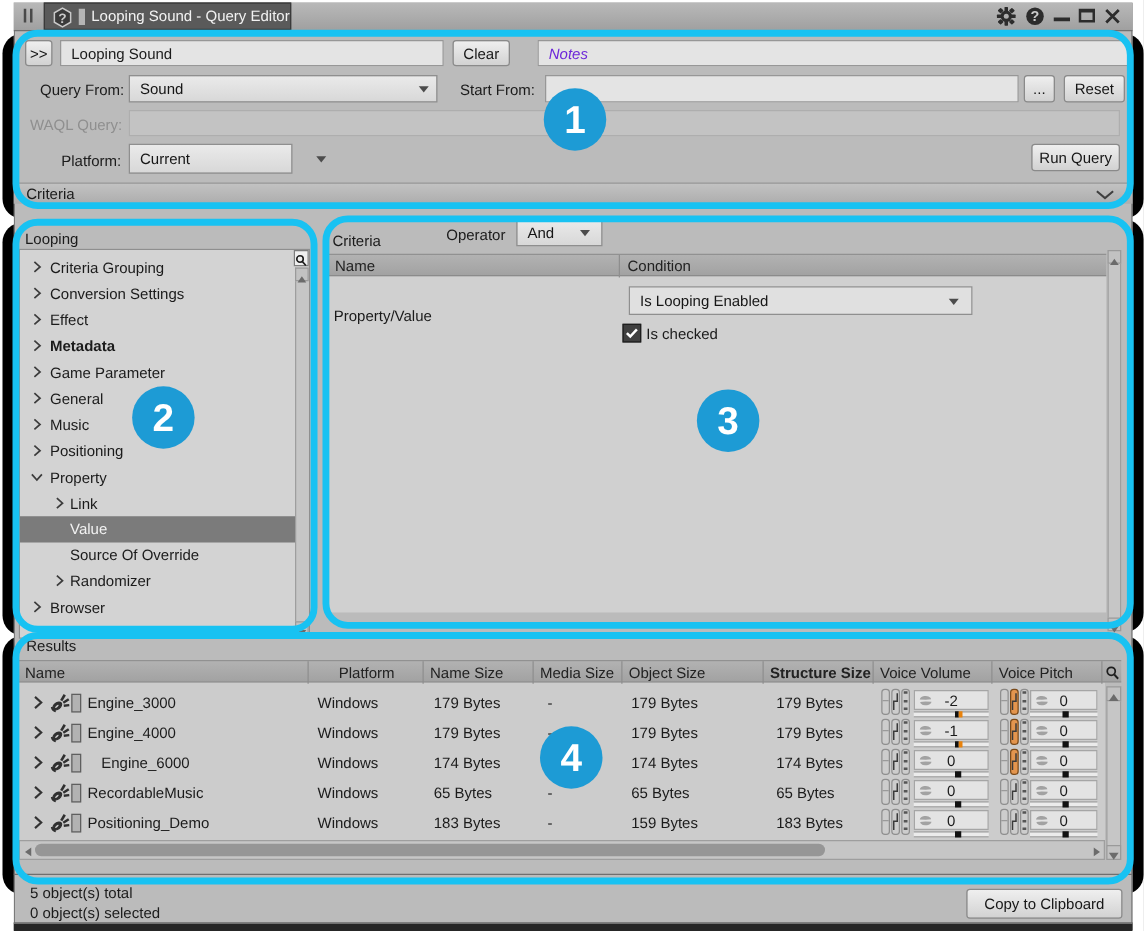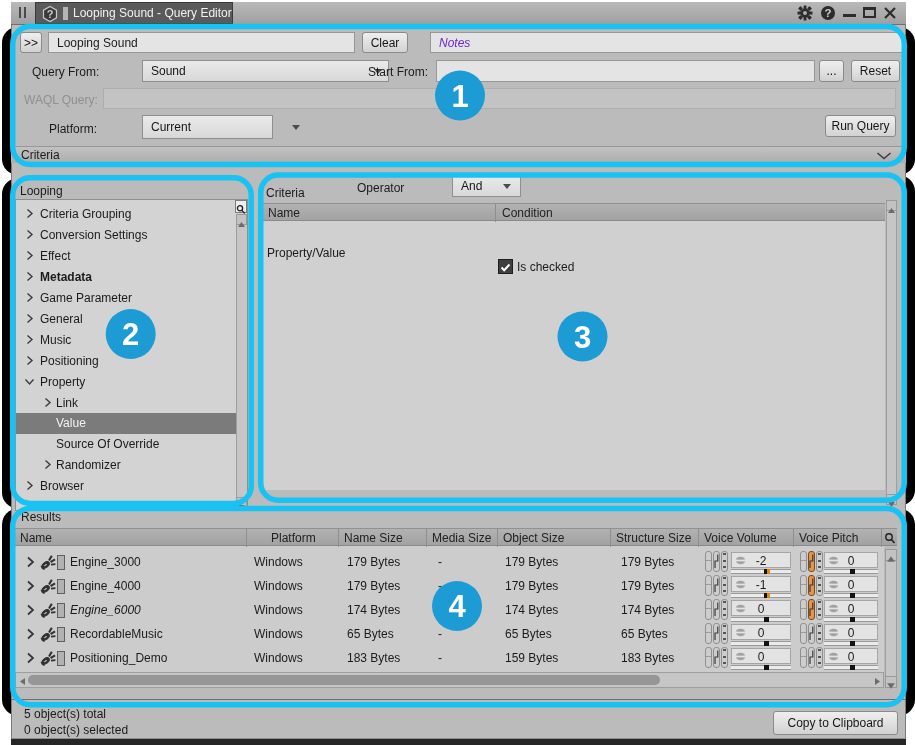--- a/index.html
+++ b/index.html
@@ -10,21 +10,21 @@
   #win{position:absolute;left:11px;top:2px;width:895px;height:742px;z-index:2;
        background:#bbbbbb;box-shadow:inset 1px 0 0 #7a7a7a, inset -1px 0 0 #7a7a7a;}
   #overlay{position:absolute;left:0;top:0;z-index:3;}
   .lbl{position:absolute;font-size:12px;color:#1b1b1b;white-space:nowrap;}
   .field{position:absolute;background:#e4e4e4;border:1px solid #979797;box-sizing:border-box;}
   .dfield{position:absolute;background:#c3c3c3;border:1px solid #aeaeae;box-sizing:border-box;}
   .btn{position:absolute;background:linear-gradient(#efefef,#d2d2d2);border:1px solid #8a8a8a;
        border-radius:3px;box-sizing:border-box;font-size:12px;color:#161616;
        display:flex;align-items:center;justify-content:center;white-space:nowrap;}
   .dd{position:absolute;background:linear-gradient(#eaeaea,#d8d8d8);border:1px solid #8f8f8f;
-      box-sizing:border-box;font-size:12px;color:#161616;margin-left:39px;}
+      box-sizing:border-box;font-size:12px;color:#161616;}
   .ddtxt{position:absolute;left:8px;top:50%;transform:translateY(-50%);white-space:nowrap;}
   .caret{position:absolute;width:0;height:0;border-left:4.5px solid transparent;
          border-right:4.5px solid transparent;border-top:5px solid #4c4c4c;top:50%;margin-top:-2px;}
   .hdr{position:absolute;background:linear-gradient(#b2b2b2,#a2a2a2);border-top:1px solid #919191;
        border-bottom:1px solid #8b8b8b;box-sizing:border-box;}
   .hlbl{position:absolute;font-size:12px;color:#222222;white-space:nowrap;top:2px;}
   .hsep{position:absolute;width:1px;background:#8e8e8e;}
 </style>
 </head>
 <body>
@@ -205,36 +205,40 @@
     <svg width="9" height="9" viewBox="0 0 9 9">
         <polygon points="4.5,7 8,2 1,2" fill="#6b6b6b"></polygon>
       </svg>
   </div>
   <div class="abs" style="left:875px;top:198px;width:11px;height:11px;background:#c2c2c2;border:1px solid #9a9a9a;box-sizing:border-box;">
     <svg width="9" height="9" viewBox="0 0 9 9">
         <polygon points="4.5,2 8,7 1,7" fill="#6b6b6b"></polygon>
       </svg>
   </div>
   <div class="lbl" style="left:256px;top:244px;">Property/Value</div>
+  <div class="dd" style="left:492px;top:227px;width:275px;height:23px;background:#e0e0e0;">
+      <span class="ddtxt">Is Looping Enabled</span>
+      <span class="caret" style="left:255px;"></span>
+    </div>
   <div class="abs" style="left:487px;top:257px;width:13px;height:13px;background:#3f3f3f;border:1px solid #1e1e1e;">
     <svg width="13" height="13" viewBox="0 0 13 13">
         <path d="M2.5 6.5 L5.2 9.2 L10.5 3.5" fill="none" stroke="#ffffff" stroke-width="2"></path>
       </svg>
   </div>
   <div class="lbl" style="left:506px;top:258px;">Is checked</div>
 
   <div class="lbl" style="left:10px;top:508px;">Results</div>
   <div class="abs" style="left:4px;top:544px;width:869px;height:126px;background:#cccccc;"></div>
   <div class="hdr" style="left:4px;top:526px;width:882px;height:18px;">
     <div class="hlbl" style="left:5px;">Name</div>
     <div class="hlbl" style="left:237px;margin-left:19px;">Platform</div>
     <div class="hlbl" style="left:329px;">Name Size</div>
     <div class="hlbl" style="left:417px;">Media Size</div>
     <div class="hlbl" style="left:488px;">Object Size</div>
-    <div class="hlbl" style="left:601px;">Structure Size</div>
+    <div class="hlbl" style="left:601px;font-weight:bold;">Structure Size</div>
     <div class="hlbl" style="left:689px;">Voice Volume</div>
     <div class="hlbl" style="left:784px;">Voice Pitch</div>
     <div class="hsep" style="left:231px;top:0;height:18px;"></div>
     <div class="hsep" style="left:323px;top:0;height:18px;"></div>
     <div class="hsep" style="left:411px;top:0;height:18px;"></div>
     <div class="hsep" style="left:482px;top:0;height:18px;"></div>
     <div class="hsep" style="left:595px;top:0;height:18px;"></div>
     <div class="hsep" style="left:683px;top:0;height:18px;"></div>
     <div class="hsep" style="left:778px;top:0;height:18px;"></div>
     <div class="hsep" style="left:866px;top:0;height:18px;"></div>
@@ -365,21 +369,21 @@
         <g fill="#303030" stroke="#303030">
           <ellipse cx="5.8" cy="10.8" rx="4" ry="2.5" transform="rotate(-38 5.8 10.8)"></ellipse>
           <path d="M9.0 6.5 L11.8 1.8" stroke-width="2.1" fill="none"></path>
           <path d="M10.6 8.2 L15.0 5.4" stroke-width="2" fill="none"></path>
           <path d="M11.0 10.6 L15.4 10.1" stroke-width="1.9" fill="none"></path>
           <path d="M1.4 11.6 A4.2 4.2 0 0 0 4.6 15.2" stroke-width="1.5" fill="none"></path>
         </g>
         <ellipse cx="5.5" cy="11.1" rx="1.7" ry="0.65" transform="rotate(-38 5.5 11.1)" fill="#cccccc"></ellipse>
       </svg>
     <div class="abs" style="left:46px;top:601px;width:7.5px;height:14.5px;background:#b2b2b2;border:1px solid #5f5f5f;box-sizing:border-box;"></div>
-    <div class="lbl" style="left:59px;top:601px;font-style:italic;">Engine_6000</div>
+    <div class="lbl" style="left:70px;top:601px;">Engine_6000</div>
     <div class="lbl" style="left:243px;top:601px;">Windows</div>
     <div class="lbl" style="left:336px;top:601px;">174 Bytes</div>
     <div class="lbl" style="left:427px;top:601px;">-</div>
     <div class="lbl" style="left:494px;top:601px;">174 Bytes</div>
     <div class="lbl" style="left:610px;top:601px;">174 Bytes</div>
     <div class="abs" style="left:694px;top:597px;width:7px;height:21px;background:#cdcdcd;border:1px solid #8f8f8f;border-radius:3px;box-sizing:border-box;"></div>
     <div class="abs" style="left:695px;top:606px;width:5px;height:1px;background:#9a9a9a;"></div>
     <div class="abs" style="left:702px;top:597px;width:7px;height:21px;background:#cdcdcd;border:1px solid #8f8f8f;border-radius:3px;box-sizing:border-box;"></div>
     <svg class="abs" style="left:703px;top:600px;" width="5" height="15" viewBox="0 0 5 15">
         <path d="M3.8 0.5 L3.8 7 L1 7 L1 14" fill="none" stroke="#3a3a3a" stroke-width="1.2"></path>

